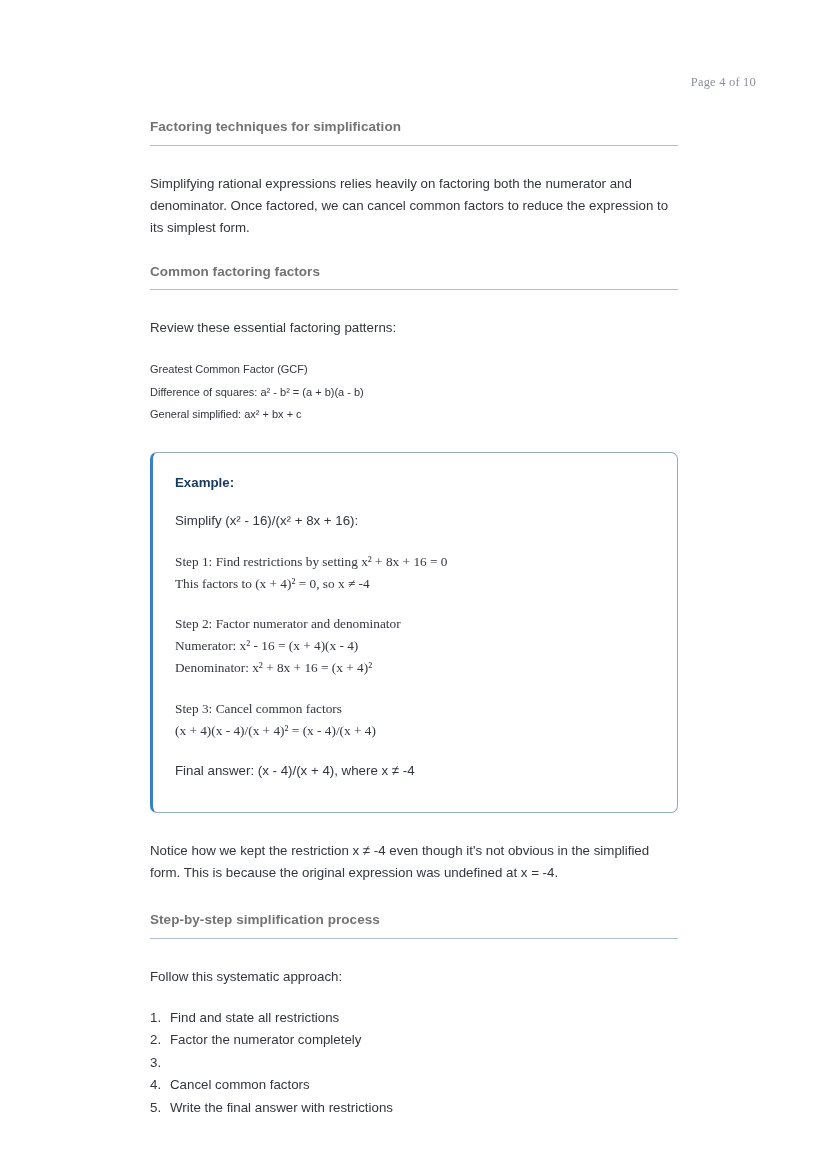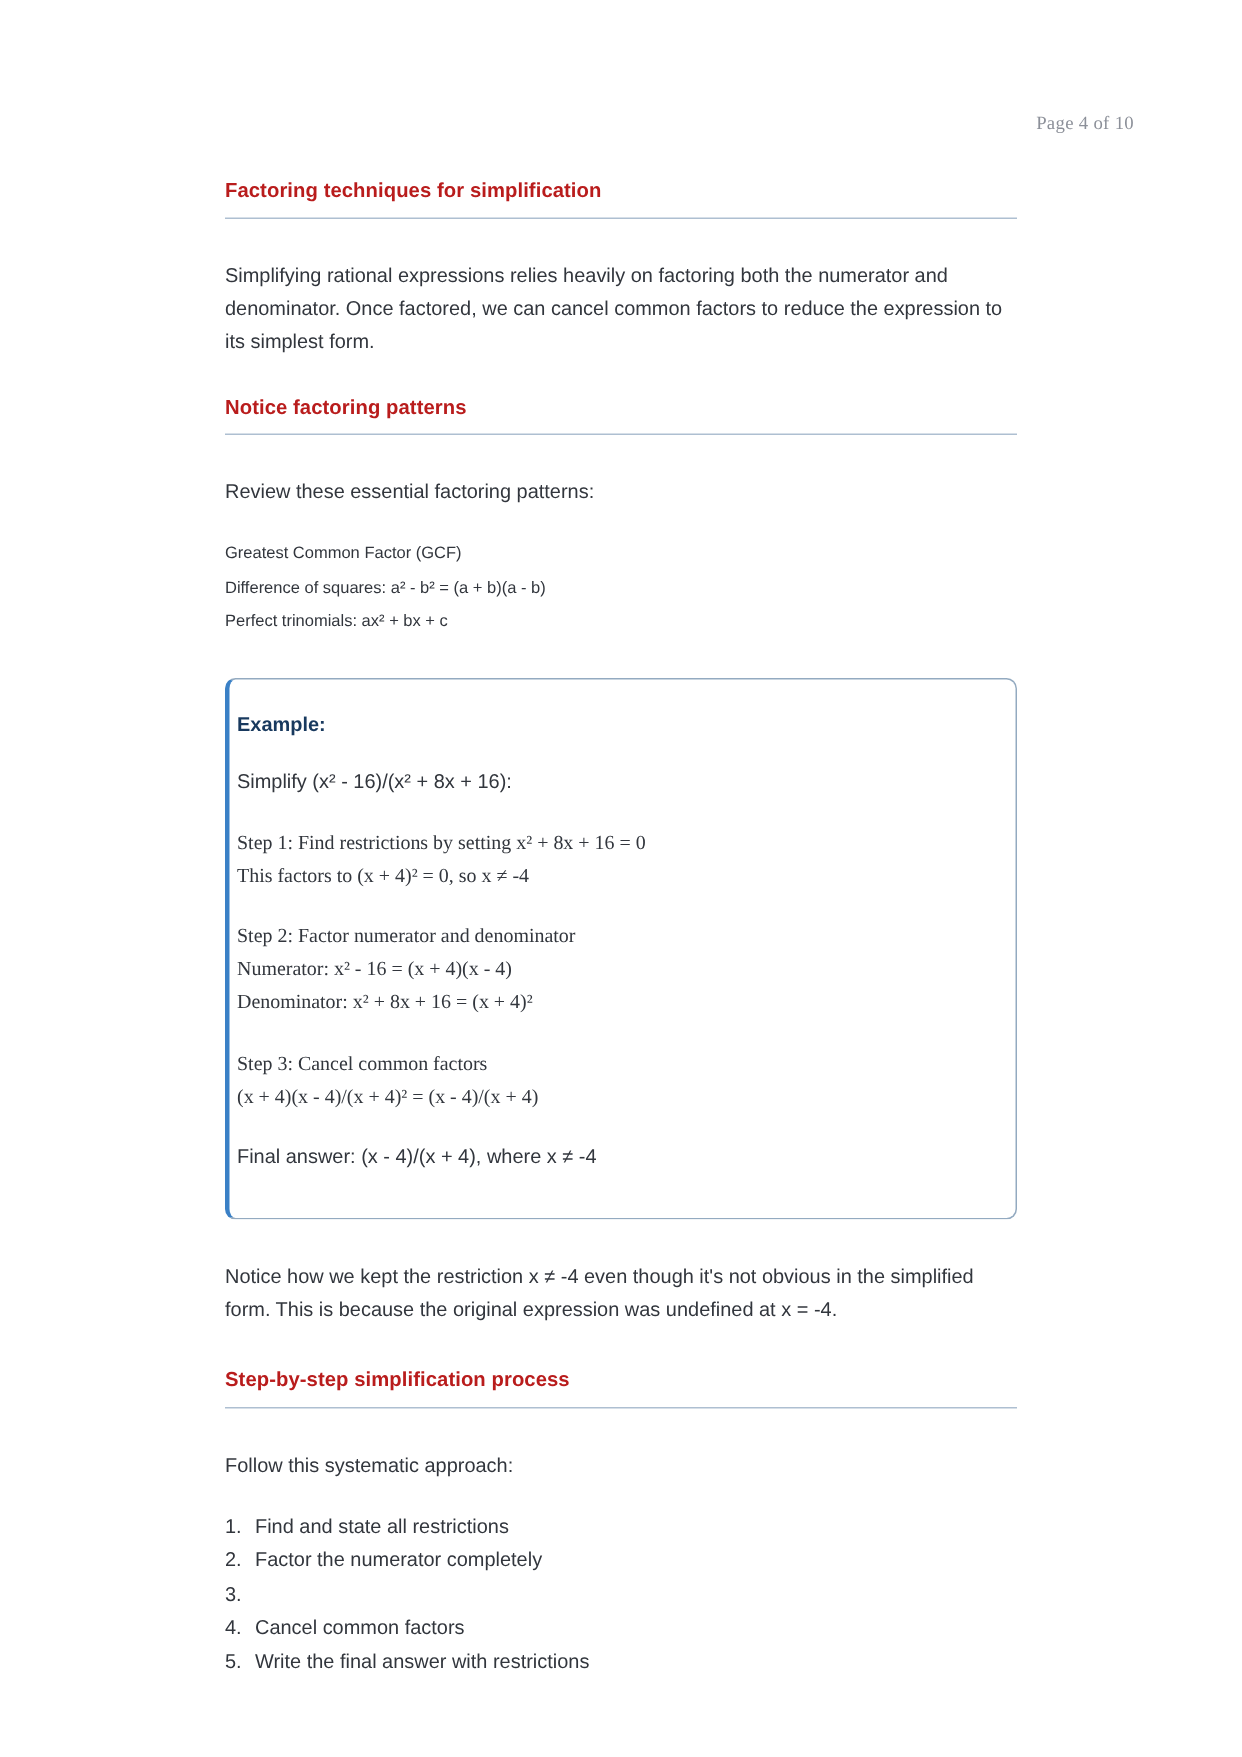--- a/index.html
+++ b/index.html
@@ -37,21 +37,21 @@
     position: absolute;
     left: 150px;
     top: 70px;
     width: 528px;
   }
 
   
   .section-heading {
     font-size: 13.5px;
     font-weight: bold;
-    color: #b91c1c;
+    color: #737373;
     letter-spacing: 0.05px;
     line-height: 1.3;
     margin: 0;
     padding: 0 0 9px 0;
     border-bottom: 1.6px solid #aebfd1;
   }
   .heading-block { margin: 0 0 0 0; }
 
   .h-gap-1 { height: 27px; }
   .h-gap-2 { height: 24px; }
@@ -72,21 +72,21 @@
     margin: 0;
   }
   .pattern-list .line { white-space: nowrap; }
 
   
   .example-box {
     margin-top: 27px;
     border: 1px solid #93aac0;
     border-left: 3.5px solid #3a80c6;
     border-radius: 7px;
-    padding: 18px 22px 30px 5px;
+    padding: 18px 22px 30px 22px;
     box-sizing: border-box;
   }
   .example-title {
     font-size: 13.3px;
     font-weight: bold;
     color: #18395e;
     margin: 3px 0 0 0;
     line-height: 1.3;
   }
   .example-para {
@@ -134,29 +134,29 @@
   <div class="content">
 
     <div class="heading-block">
       <h2 class="section-heading">Factoring techniques for simplification</h2>
     </div>
     <div class="h-gap-1"></div>
     <p class="para">Simplifying rational expressions relies heavily on factoring both the numerator and denominator. Once factored, we can cancel common factors to reduce the expression to its simplest form.</p>
 
     <div class="h-gap-2"></div>
     <div class="heading-block">
-      <h2 class="section-heading">Notice factoring patterns</h2>
+      <h2 class="section-heading">Common factoring factors</h2>
     </div>
     <div class="h-gap-1"></div>
     <p class="para">Review these essential factoring patterns:</p>
 
     <div class="pattern-list" style="margin-top:19px;">
       <div class="line">Greatest Common Factor (GCF)</div>
       <div class="line">Difference of squares: a² - b² = (a + b)(a - b)</div>
-      <div class="line">Perfect trinomials: ax² + bx + c</div>
+      <div class="line">General simplified: ax² + bx + c</div>
     </div>
 
     <div class="example-box">
       <div class="example-title">Example:</div>
 
       <p class="example-para">Simplify (x² - 16)/(x² + 8x + 16):</p>
 
       <p class="example-para">
         <span class="line">Step 1: Find restrictions by setting x² + 8x + 16 = 0</span>
         <span class="line">This factors to (x + 4)² = 0, so x ≠ -4</span>

